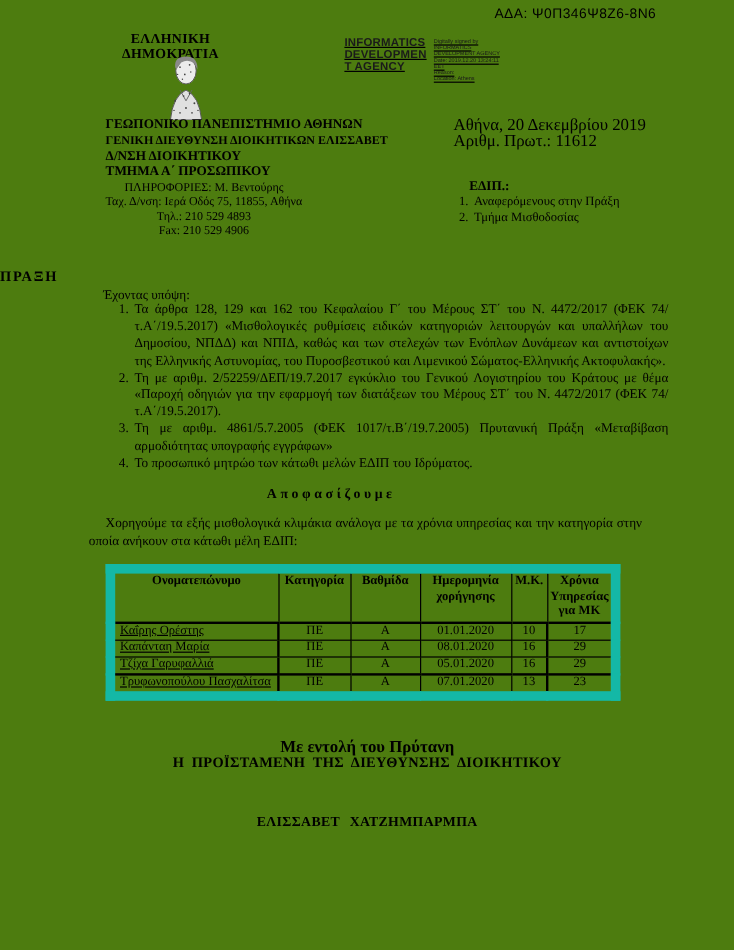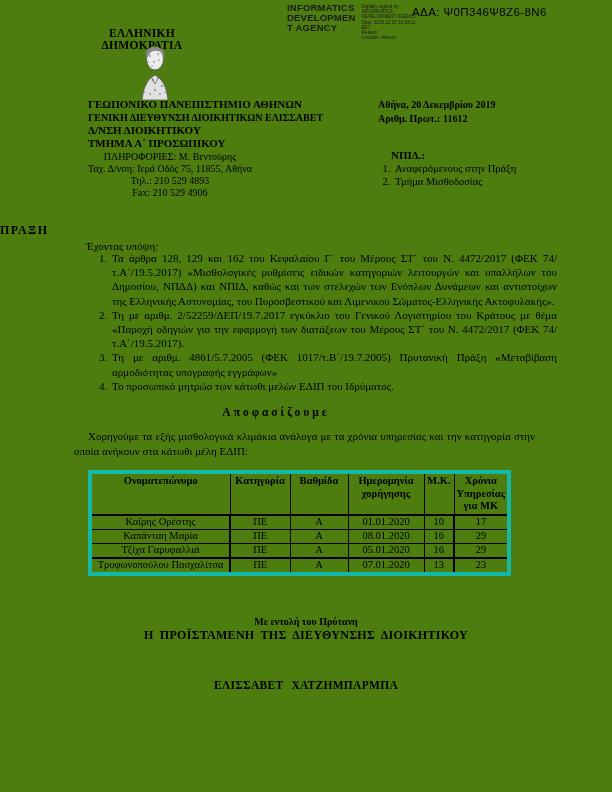--- a/index.html
+++ b/index.html
@@ -8,21 +8,21 @@
     background:#4d7c0f; color:#000; overflow:hidden;
     font-family:"Liberation Serif", serif;
   }
   
   .ada {
     position:absolute; top:6px; left:412px;
     font-family:"Liberation Sans", sans-serif;
     font-size:11.5px; letter-spacing:0.4px; white-space:nowrap;
   }
   
-  .stamp { position:absolute; top:3px; left:287px; display:flex; gap:6px; }
+  .stamp { position:absolute; top:31px; left:287px; display:flex; gap:6px;text-decoration:underline; }
   .stamp-agency {
     font-family:"Liberation Sans", sans-serif; font-weight:600;
     font-size:9.5px; line-height:10px; letter-spacing:0.2px; color:#1a1a1a;
   }
   .stamp-details {
     font-family:"Liberation Sans", sans-serif;
     font-size:4.6px; line-height:5.2px; padding-top:1px; color:#1a1a1a;
     width:84px;
   }
   
@@ -31,21 +31,21 @@
     font-weight:bold; font-size:11.5px; letter-spacing:0.3px;
   }
   .emblem { position:absolute; top:44px; left:128px; width:54px; height:56px; }
   
   .org { position:absolute; top:98px; left:88px; line-height:13px; white-space:nowrap; }
   .org-l1 { font-weight:bold; font-size:11px; }
   .org-l2 { font-weight:bold; font-size:10px; }
   .org-l3, .org-l4 { font-weight:bold; font-size:11px; }
   .contact { position:absolute; top:151px; left:88px; font-size:10px; line-height:12px; white-space:nowrap;text-align:center; }
   
-  .refblock { position:absolute; top:98px; left:378px; font-size:10px; line-height:13.5px; white-space:nowrap;font-weight:bold; }
+  .refblock { position:absolute; top:98px; left:378px; font-size:14px; line-height:13.5px; white-space:nowrap; }
   .pros { position:absolute; top:149px; left:378px; font-size:10.5px; }
   .pros-label { font-weight:bold; font-size:11px; padding-left:13px; }
   .pros-list { margin:1px 0 0 0; padding-left:15px; line-height:13px; }
   .pros-list li { padding-left:2px; }
   
   .act-title {
     position:absolute; top:223px; left:0; width:612px; 
     font-weight:bold; font-size:12px; letter-spacing:1.5px;
   }
   .having { position:absolute; top:240px; left:86px; font-size:11px; }
@@ -62,41 +62,41 @@
   .decide-text {
     position:absolute; top:429px; left:74px; width:461px;
     font-size:11px; line-height:15px; text-align:justify; text-indent:14px;
   }
   
   .grant-table {
     position:absolute; top:470px; left:88px; border-collapse:collapse;
     font-size:10.5px;
   }
   .grant-table th, .grant-table td { border:1px solid #000; }
-  .grant-table { border:4px solid #14b8a6; }
+  .grant-table { border:8px solid #14b8a6; }
   .grant-table th {
     font-weight:bold; vertical-align:top; text-align:center;
     line-height:12.5px; padding:1px 2px;
   }
   .grant-table td { text-align:center; height:13px; line-height:12px; padding:0 2px; }
-  .grant-table td.c0 { text-align:center; padding:0 4px; }
+  .grant-table td.c0 { text-align:left; padding:0 4px;text-decoration:underline; }
   .col-name  { width:140px; border-right-width:2px !important; }
   .col-cat   { width:60px; }
   .col-grade { width:58px; }
   .col-date  { width:76px; }
   .col-mk    { width:30px; border-right-width:2px !important; }
   .col-years { width:54px; }
   .grant-table thead th { border-bottom-width:2px; }
   .grant-table td:first-child { border-right-width:2px; }
   .grant-table td:nth-child(5) { border-right-width:2px; }
   .grant-table tbody tr:nth-child(3) td { border-bottom-width:2px; }
   
   .sig-order {
     position:absolute; top:616px; left:0; width:612px; text-align:center;
-    font-weight:bold; font-size:10px;
+    font-weight:bold; font-size:14px;
   }
   .sig-title {
     position:absolute; top:628px; left:0; width:612px; text-align:center;
     font-weight:bold; font-size:12px; word-spacing:3px; letter-spacing:0.3px;
   }
   .sig-name {
     position:absolute; top:679px; left:0; width:612px; text-align:center;
     font-weight:bold; font-size:11.5px; word-spacing:5px; letter-spacing:0.3px;
   }
 </style>
@@ -165,21 +165,21 @@
     <div>Τηλ.: 210 529 4893</div>
     <div>Fax: 210 529 4906</div>
   </div>
 
   <div class="refblock">
     <div>Αθήνα, 20 Δεκεμβρίου 2019</div>
     <div>Αριθμ. Πρωτ.: 11612</div>
   </div>
 
   <div class="pros">
-    <div class="pros-label">ΝΠΙΔ.:</div>
+    <div class="pros-label">ΕΔΙΠ.:</div>
     <ol class="pros-list">
       <li>Αναφερόμενους στην Πράξη</li>
       <li>Τμήμα Μισθοδοσίας</li>
     </ol>
   </div>
 
   <div class="act-title">ΠΡΑΞΗ</div>
 
   <div class="having">Έχοντας υπόψη:</div>
 

